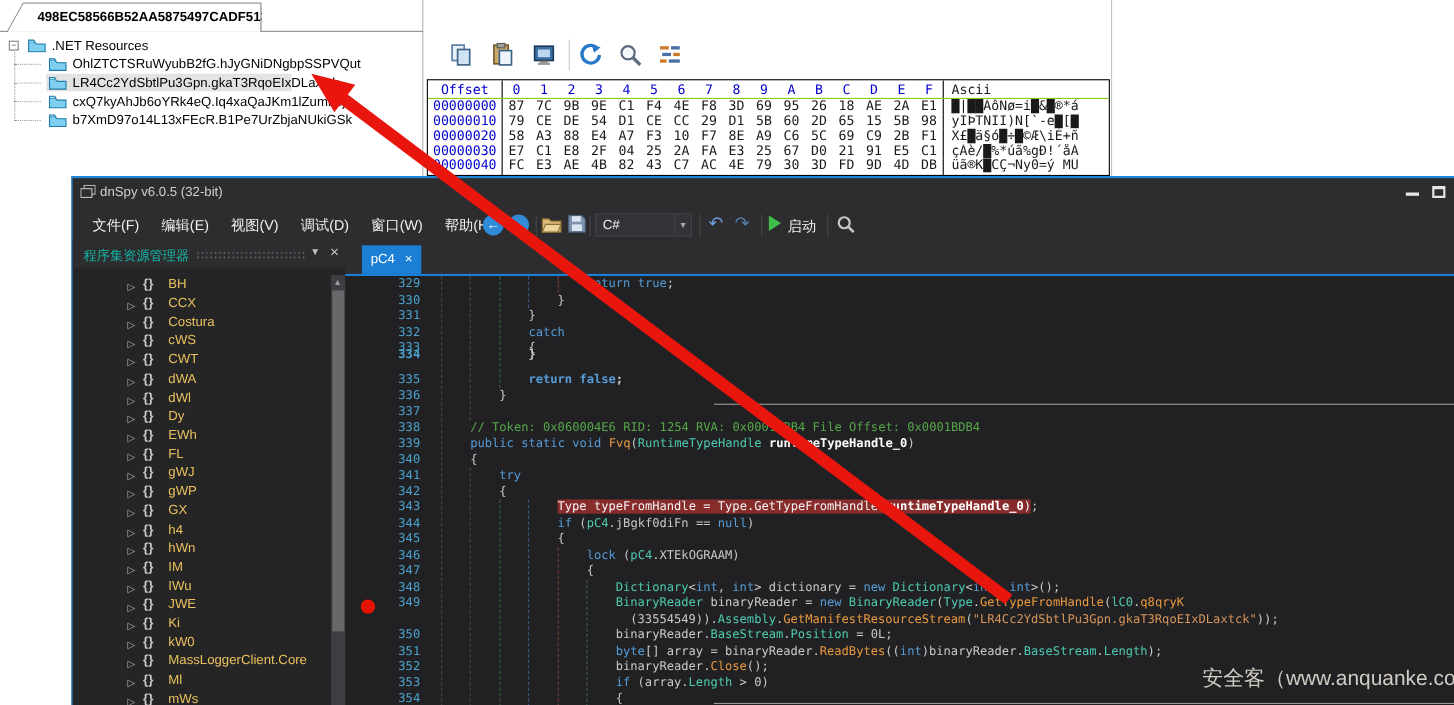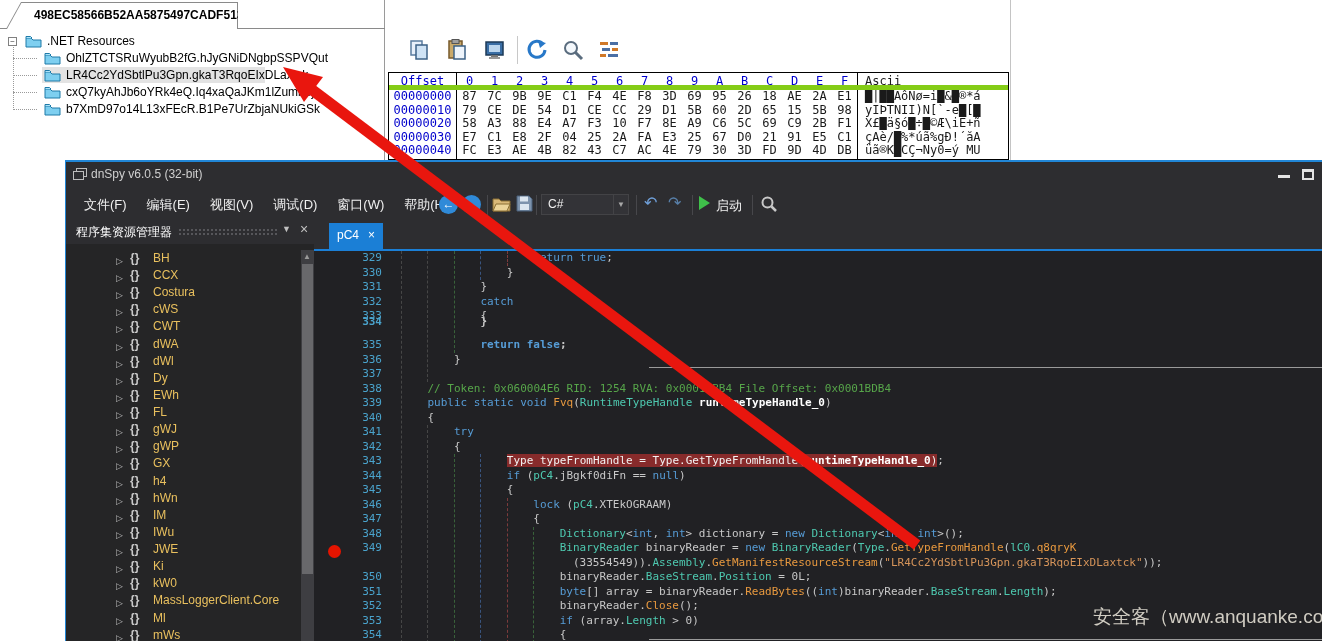--- a/index.html
+++ b/index.html
@@ -27,21 +27,21 @@
 
   
   #hex-win { position:absolute; left:385px; top:0; width:626px; height:160px;
              background:#fff; border-right:1px solid #c4c4c4; z-index:1; overflow:hidden; }
   .hx-ico { position:absolute; top:38px; width:24px; height:24px; }
   .hx-sep { position:absolute; top:36px; width:1px; height:28px; background:#c8c8c8; }
   #hex-table { position:absolute; left:3px; top:72px; width:621px; height:88px;
                border:1px solid #000; font-family:"DejaVu Sans Mono", monospace; font-size:12px;
                overflow:hidden; background:#fff; }
   .hx-row { display:flex; height:13.6px; line-height:13.6px; }
-  .hx-head { height:17px; line-height:16px; border-bottom:5px solid #84cc16; color:#0000cc; }
+  .hx-head { height:17px; line-height:16px; border-bottom:1px solid #84cc16; color:#0000cc; }
   .hx-off { width:68px; text-align:center; border-right:1px solid #000; color:#0000cc; flex:none; }
   .hx-b { width:25px; text-align:center; color:#1a1a1a; flex:none; }
   .hx-bh { width:25px; text-align:center; color:#0000cc; flex:none; }
   .hx-asc { width:150px; padding-left:7px; border-left:1px solid #000; color:#1a1a1a;
             white-space:pre; flex:none; overflow:hidden; }
 
   
   #dnspy { position:absolute; left:65px; top:160px; width:1257px; height:481px;
            background:#2d2d30; border-top:2px solid #2186d6; border-left:1px solid #2186d6;
            z-index:2; overflow:hidden; }
@@ -58,21 +58,21 @@
                   color:#a8a8a8; font-size:8px; text-align:center; line-height:19px; }
   .undo-ico { position:absolute; top:31px; font-size:16px; color:#6f9fd8; }
   #play-ico { position:absolute; left:633px; top:34px; width:0; height:0;
               border-left:11px solid #3fc04a; border-top:7px solid transparent; border-bottom:7px solid transparent; }
   #start-label { position:absolute; left:650px; top:35px; font-size:13px; color:#f0f0f0; }
   .mag { position:absolute; width:18px; height:18px; }
 
   
   #explorer { position:absolute; left:0; top:57px; width:248px; height:424px; background:#252526; }
   #exp-header { position:absolute; left:0; top:0; width:248px; height:25px; background:#2d2d30; }
-  #exp-title { position:absolute; left:10px; top:5px; font-size:12px; color:#ffffff; white-space:nowrap; }
+  #exp-title { position:absolute; left:10px; top:5px; font-size:12px; color:#14b8a6; white-space:nowrap; }
   #exp-grip { position:absolute; left:112px; top:9px; width:100px; height:8px;
               background-image:radial-gradient(#56565a 1px, transparent 1px); background-size:4px 4px; }
   #exp-chevron { position:absolute; left:216px; top:5px; color:#c0c0c0; font-size:9px; }
   #exp-close { position:absolute; left:234px; top:2px; color:#c0c0c0; font-size:14px; }
   .ns-row { position:absolute; left:0; width:235px; height:17px; line-height:17px; white-space:nowrap; }
   .ns-exp { position:absolute; left:50px; top:0; color:#b9b9b9; font-size:9px; }
   .ns-brace { position:absolute; left:64px; top:0; color:#c9c9c9; font-size:12px; font-weight:bold; }
   .ns-lbl { position:absolute; left:87px; top:0; color:#e9c05e; font-size:12px; }
   #exp-scroll { position:absolute; left:235px; top:31px; width:13px; height:393px; background:#3e3e42; }
   #exp-scroll .arr { position:absolute; left:2px; top:2px; color:#999; font-size:8px; }

